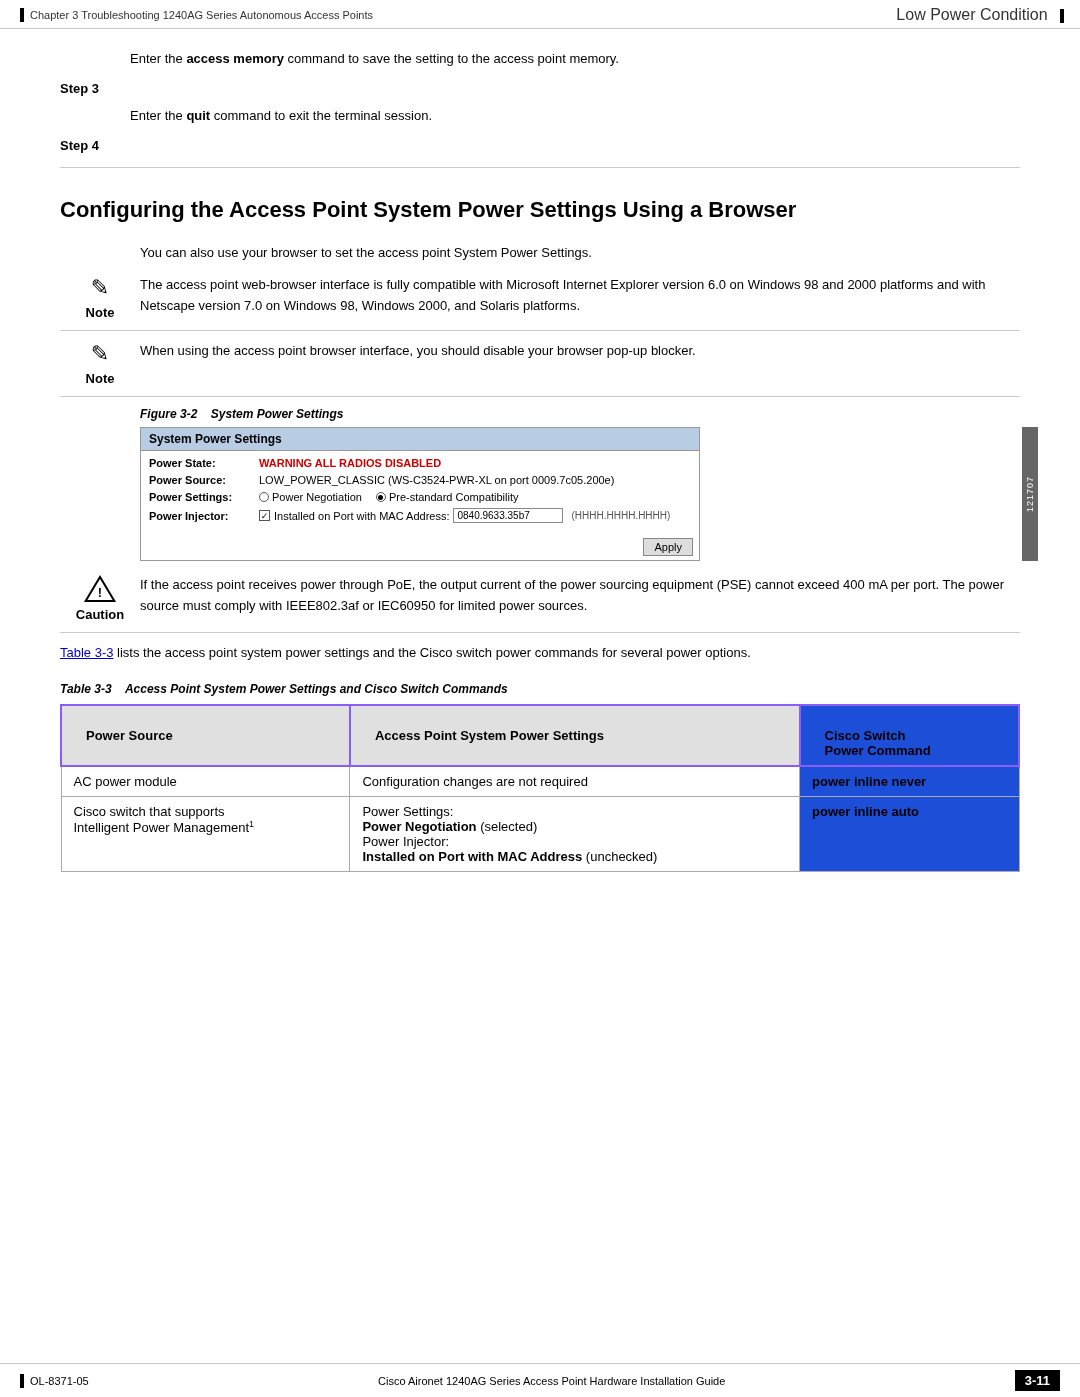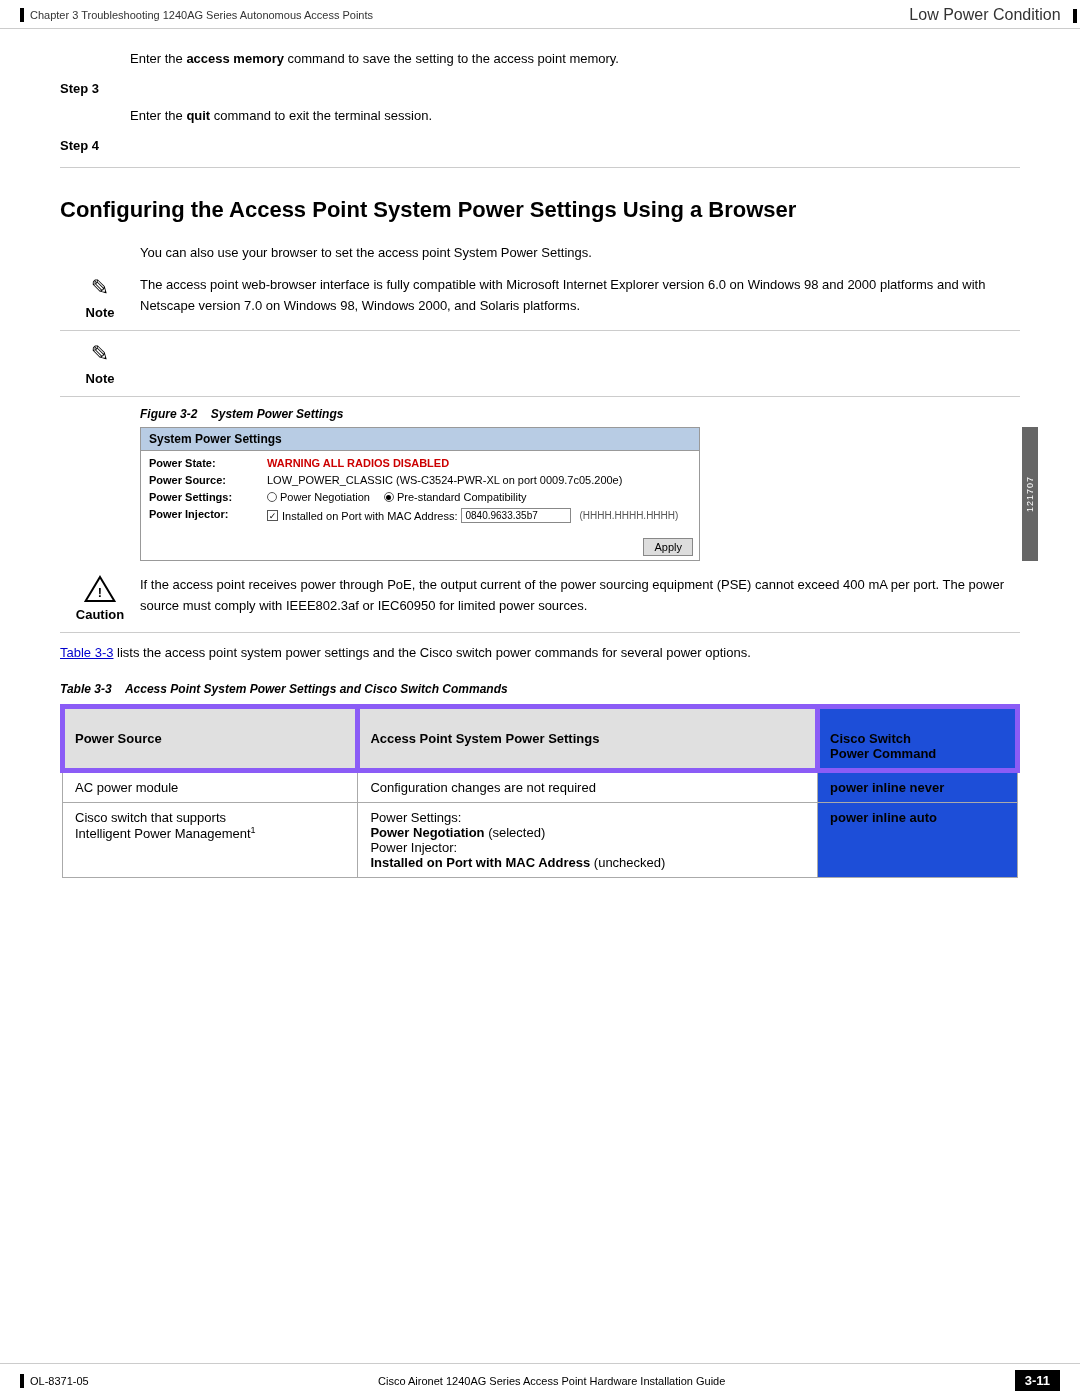--- a/index.html
+++ b/index.html
@@ -11,21 +11,21 @@
       width: 1080px;
       min-height: 1397px;
       position: relative;
     }
 
     
     .page-header {
       display: flex;
       justify-content: space-between;
       align-items: center;
-      padding: 6px 3px 4px 20px;
+      padding: 6px 16px 4px 20px;
       border-bottom: 1px solid #ccc;
       font-size: 11px;
       color: #333;
     }
     .page-header .left-side {
       display: flex;
       align-items: center;
       gap: 6px;
     }
     .page-header .bar-icon {
@@ -173,22 +173,22 @@
       padding: 4px 8px;
       font-weight: bold;
       font-size: 12px;
       border-bottom: 1px solid #999;
     }
     .power-settings-body {
       padding: 6px 8px;
     }
     .power-row {
       display: flex;
+      align-items: center;
       margin-bottom: 5px;
-      gap: 8px;
     }
     .power-row-label {
       font-weight: bold;
       min-width: 110px;
       font-size: 11px;
     }
     .power-row-value {
       font-size: 11px;
     }
     .warning-text {
@@ -294,22 +294,22 @@
     }
 
     .data-table {
       width: 100%;
       border-collapse: collapse;
       font-size: 13px;
       margin-bottom: 14px;
     }
     .data-table th {
       background: #e0e0e0;
-      border: 5px solid #8b5cf6;
-      padding: 7px 10px;
+      border: 2px solid #8b5cf6;
+      padding: 7px 24px;
       text-align: left;
       font-weight: bold;
       font-size: 13px;
     }
     .data-table td {
       border: 1px solid #aaa;
       padding: 7px 12px;
       vertical-align: top;
       font-size: 13px;
     }
@@ -390,20 +390,21 @@
       <span class="note-label">Note</span>
     </div>
     <span class="note-text">The access point web-browser interface is fully compatible with Microsoft Internet Explorer version 6.0 on Windows 98 and 2000 platforms and with Netscape version 7.0 on Windows 98, Windows 2000, and Solaris platforms.</span>
   </div>
 
   <div class="note-block">
     <div class="note-icon-area">
       <span class="note-pencil-icon">✎</span>
       <span class="note-label">Note</span>
     </div>
+    <span class="note-text">When using the access point browser interface, you should disable your browser pop-up blocker.</span>
   </div>
 
 
   <div class="figure-caption">
     <span>Figure 3-2</span>&nbsp;&nbsp;&nbsp;&nbsp;<span>System Power Settings</span>
   </div>
 
   <div class="figure-container">
     <div class="power-settings-box">
       <div class="power-settings-header">System Power Settings</div>

